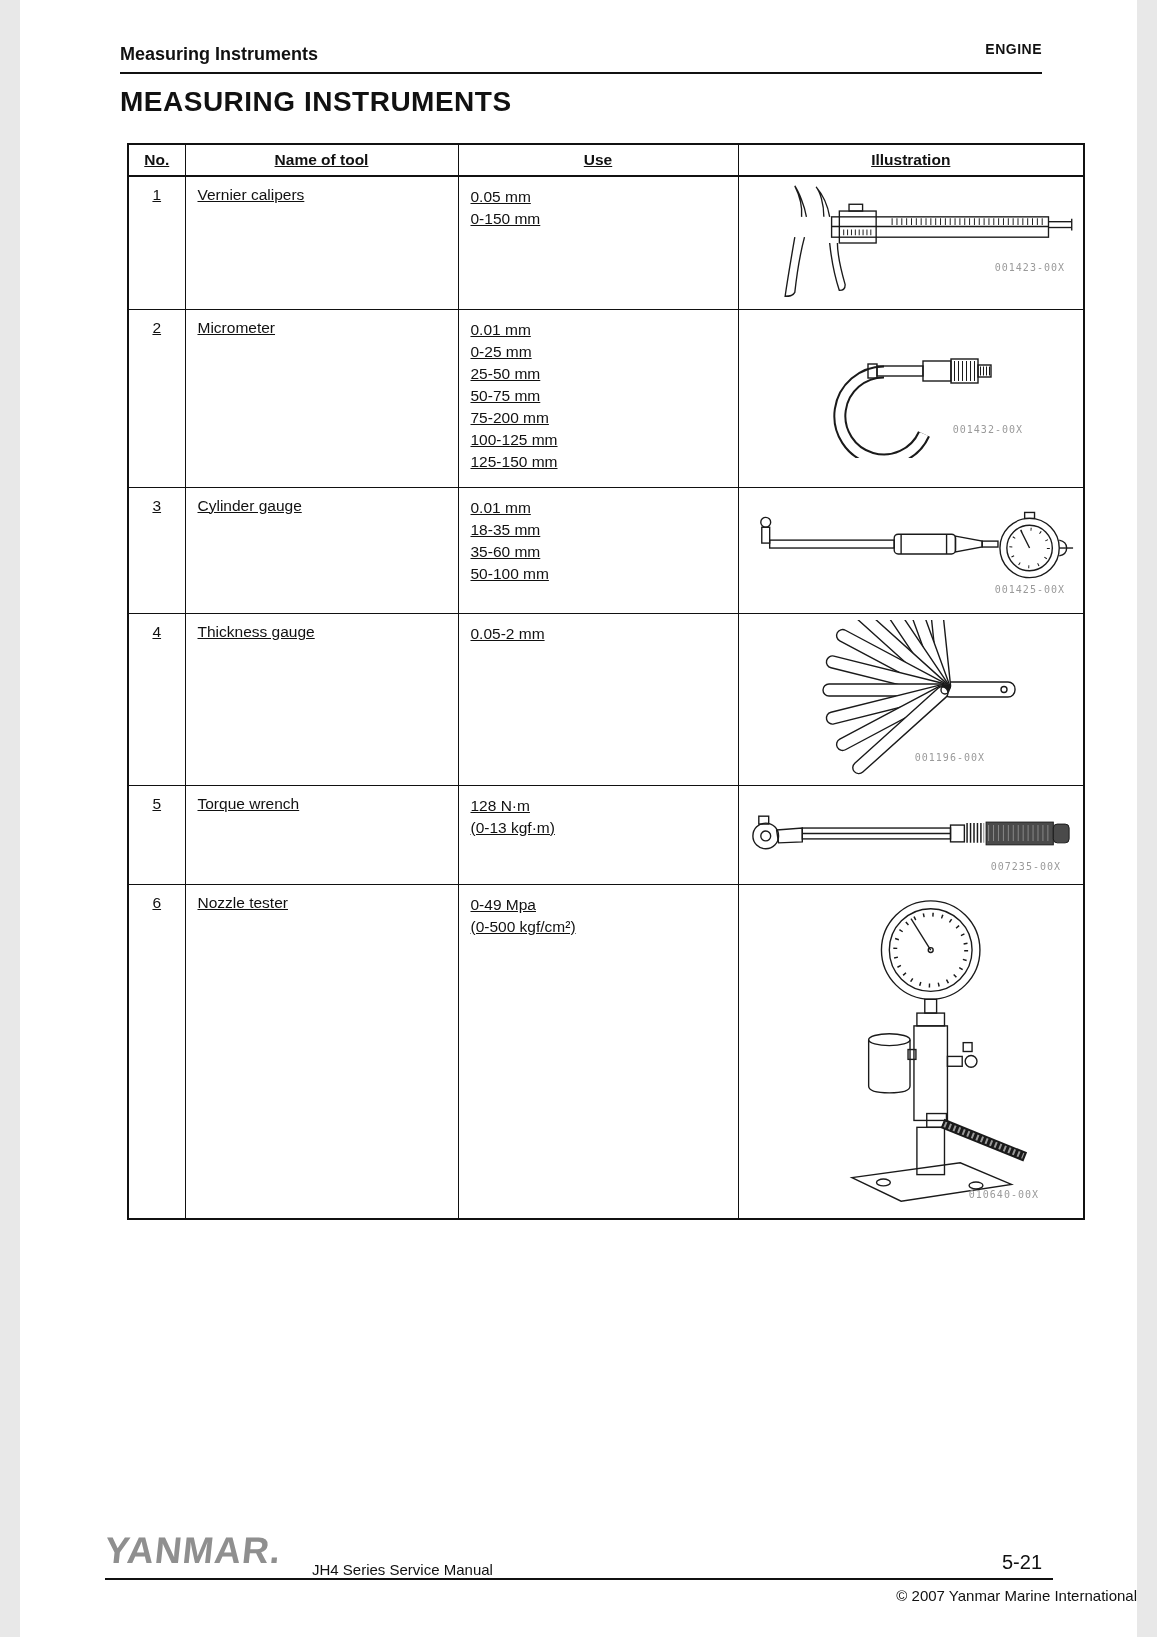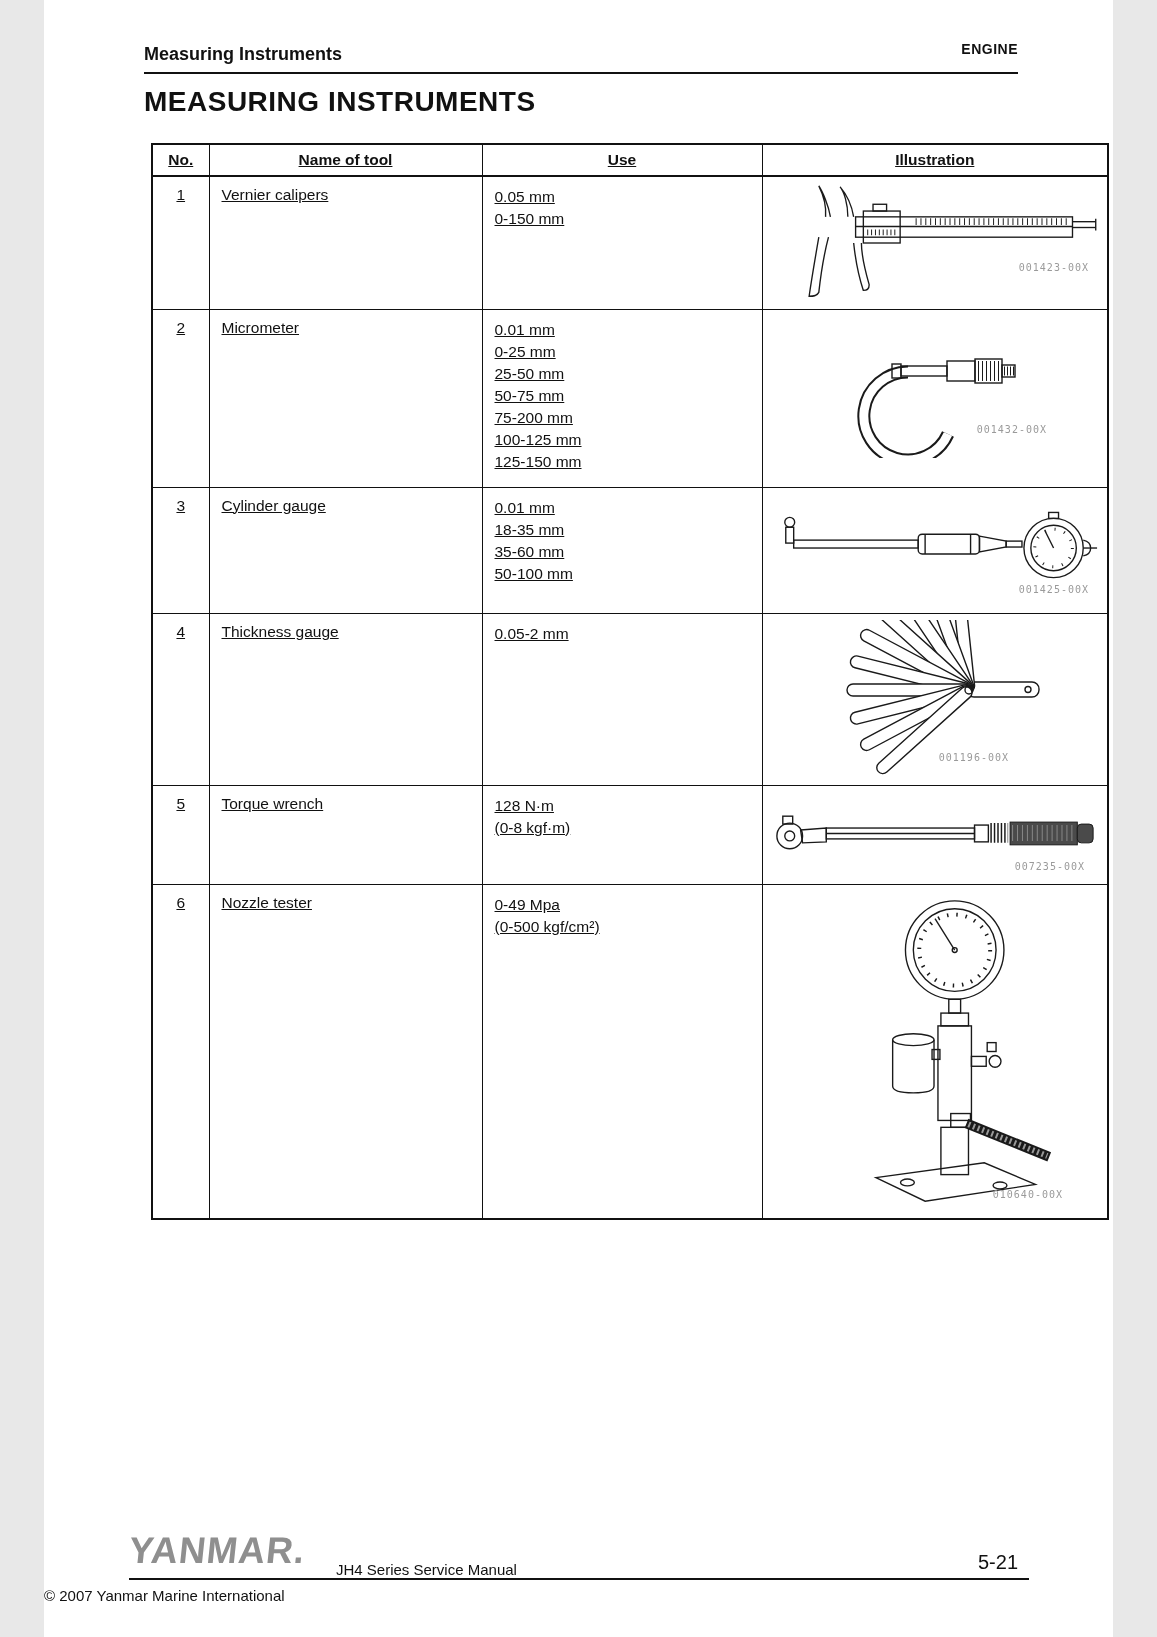--- a/index.html
+++ b/index.html
@@ -1,19 +1,20 @@
 <!DOCTYPE html>
 <html><head>
 <meta charset="utf-8">
 <style>
   html,body{margin:0;padding:0;background:#e8e8e8;}
   .page{
     position:relative;width:1069px;height:1637px;background:#ffffff;
     margin:0 auto;font-family:"Liberation Sans","DejaVu Sans",sans-serif;color:#111;
     overflow:hidden;
+    padding-left:48px;
   }
   
   .hdr-left{position:absolute;left:100px;top:44px;font-size:18px;font-weight:bold;}
   .hdr-right{position:absolute;right:95px;top:41px;font-size:14px;font-weight:bold;letter-spacing:.5px;}
   .hdr-rule{position:absolute;left:100px;right:95px;top:72px;height:2px;background:#111;}
   .page-title{position:absolute;left:100px;top:86px;font-size:28px;font-weight:bold;letter-spacing:.5px;}
   
   .tool-table{
     position:absolute;left:107px;top:143px;border-collapse:collapse;table-layout:fixed;
     font-size:15.5px;
@@ -41,21 +42,21 @@
   }
   .lineart{stroke:#1a1a1a;fill:none;stroke-width:1.4;}
   
   .logo{
     position:absolute;left:85px;top:1530px;font-size:37px;font-weight:900;color:#8f8f8f;
     letter-spacing:1px;transform:skewX(-6deg);font-family:"Liberation Sans",sans-serif;
   }
   .footer-manual{position:absolute;left:292px;top:1561px;font-size:15px;}
   .footer-page{position:absolute;right:95px;top:1551px;font-size:20px;font-weight:normal;}
   .footer-rule{position:absolute;left:85px;right:84px;top:1578px;height:2px;background:#111;}
-  .footer-copy{position:absolute;left:0;right:0;top:1587px;text-align:left;font-size:15px;}
+  .footer-copy{position:absolute;left:0;right:0;top:1587px;text-align:right;font-size:15px;}
 </style>
 </head>
 <body>
 
 <div class="page">
 
   <div class="hdr-left">Measuring Instruments</div>
   <div class="hdr-right">ENGINE</div>
   <div class="hdr-rule"></div>
   <h1 class="page-title" style="margin:0">MEASURING INSTRUMENTS</h1>
@@ -243,21 +244,21 @@
         </div>
         <div class="ill-code" style="right:98px;bottom:22px">001196-00X</div>
       </td>
     </tr>
 
     <tr style="height:99px">
       <td class="c-no">5</td>
       <td class="c-name">Torque wrench</td>
       <td class="c-use">
         <div>128 N·m</div>
-        <div>(0-8 kgf·m)</div>
+        <div>(0-13 kgf·m)</div>
       </td>
       <td class="c-ill">
         <div class="ill-wrap" style="align-items:flex-start;padding-top:14px">
           <svg width="336" height="62" viewBox="0 0 340 62">
             <g class="lineart">
 
               <circle cx="23" cy="36" r="13"></circle>
               <circle cx="23" cy="36" r="5"></circle>
               <rect x="16" y="16" width="10" height="8"></rect>
 

